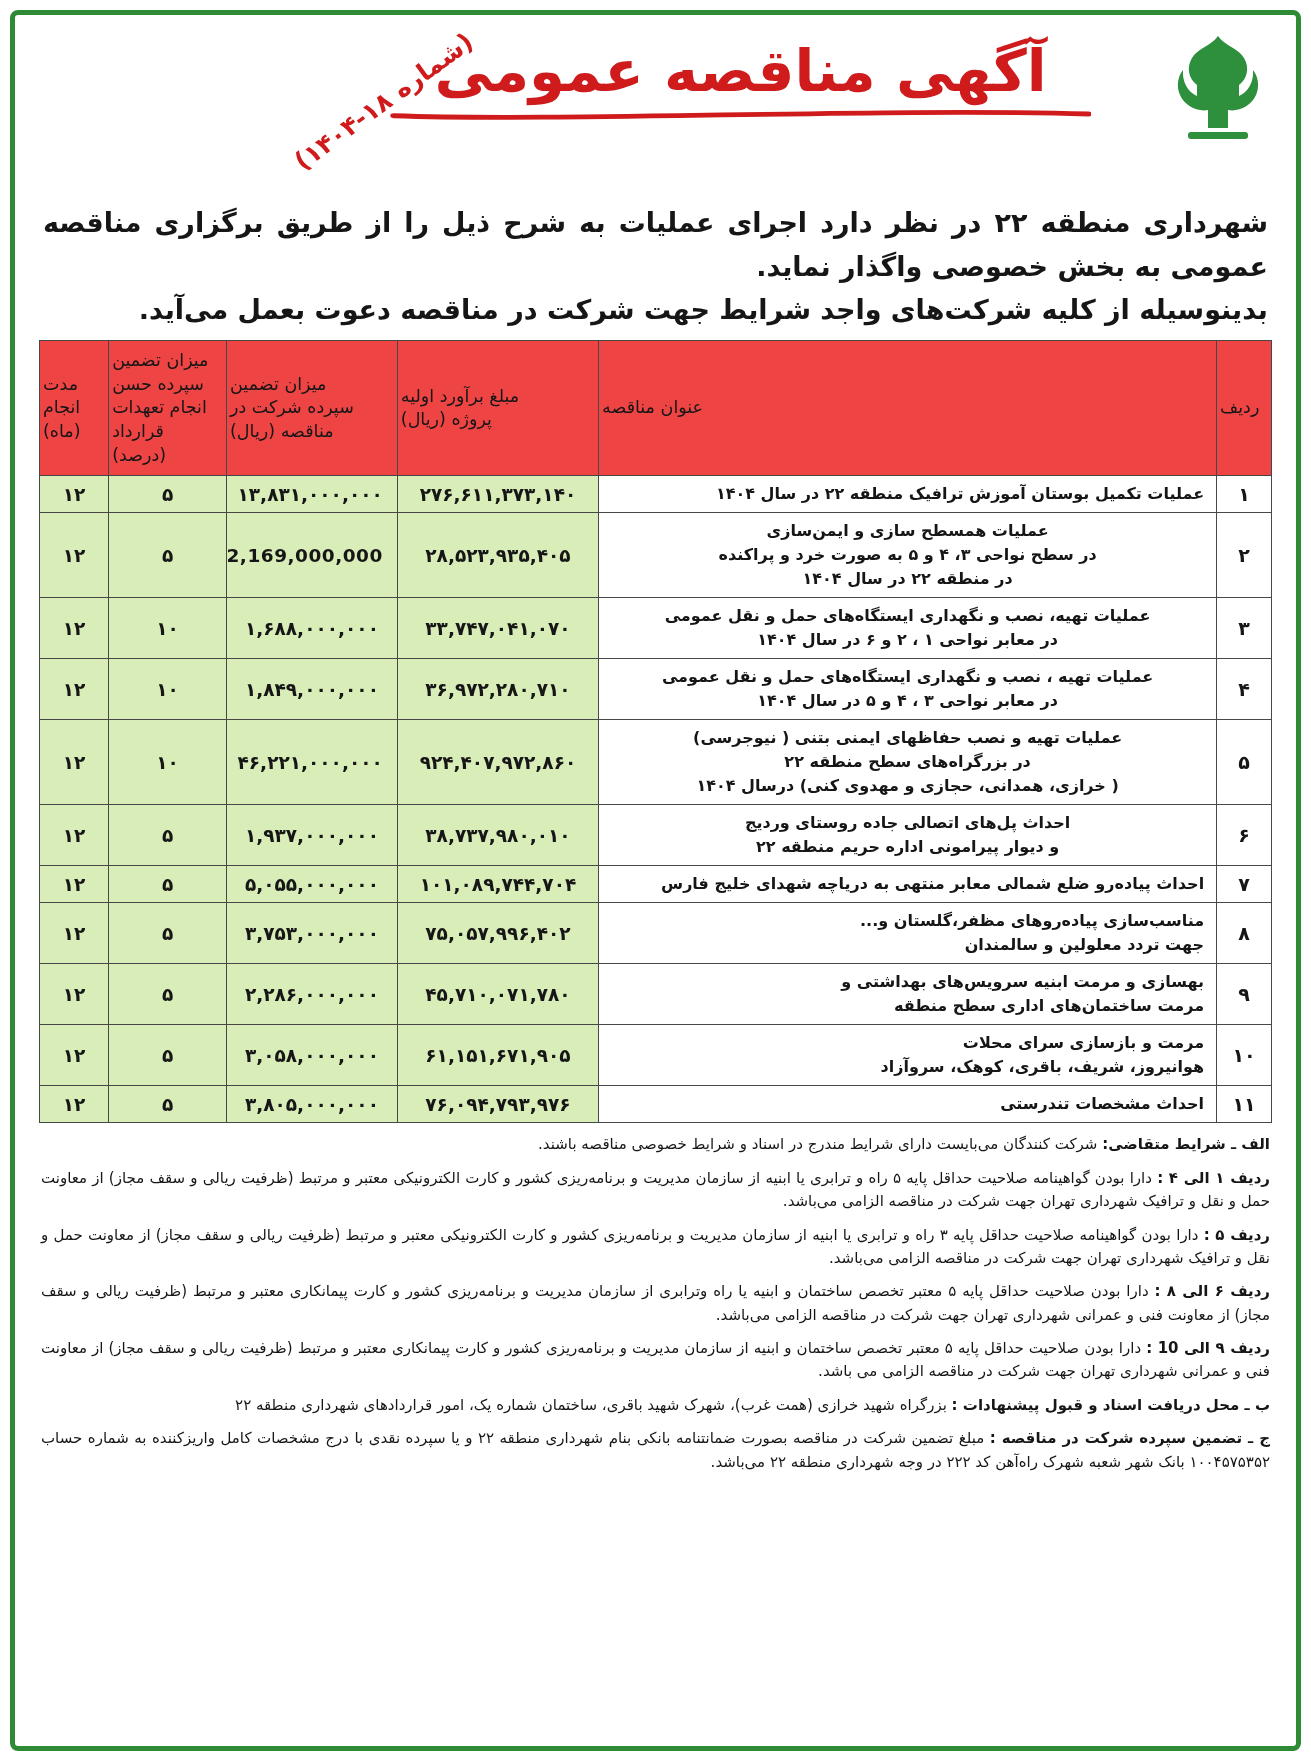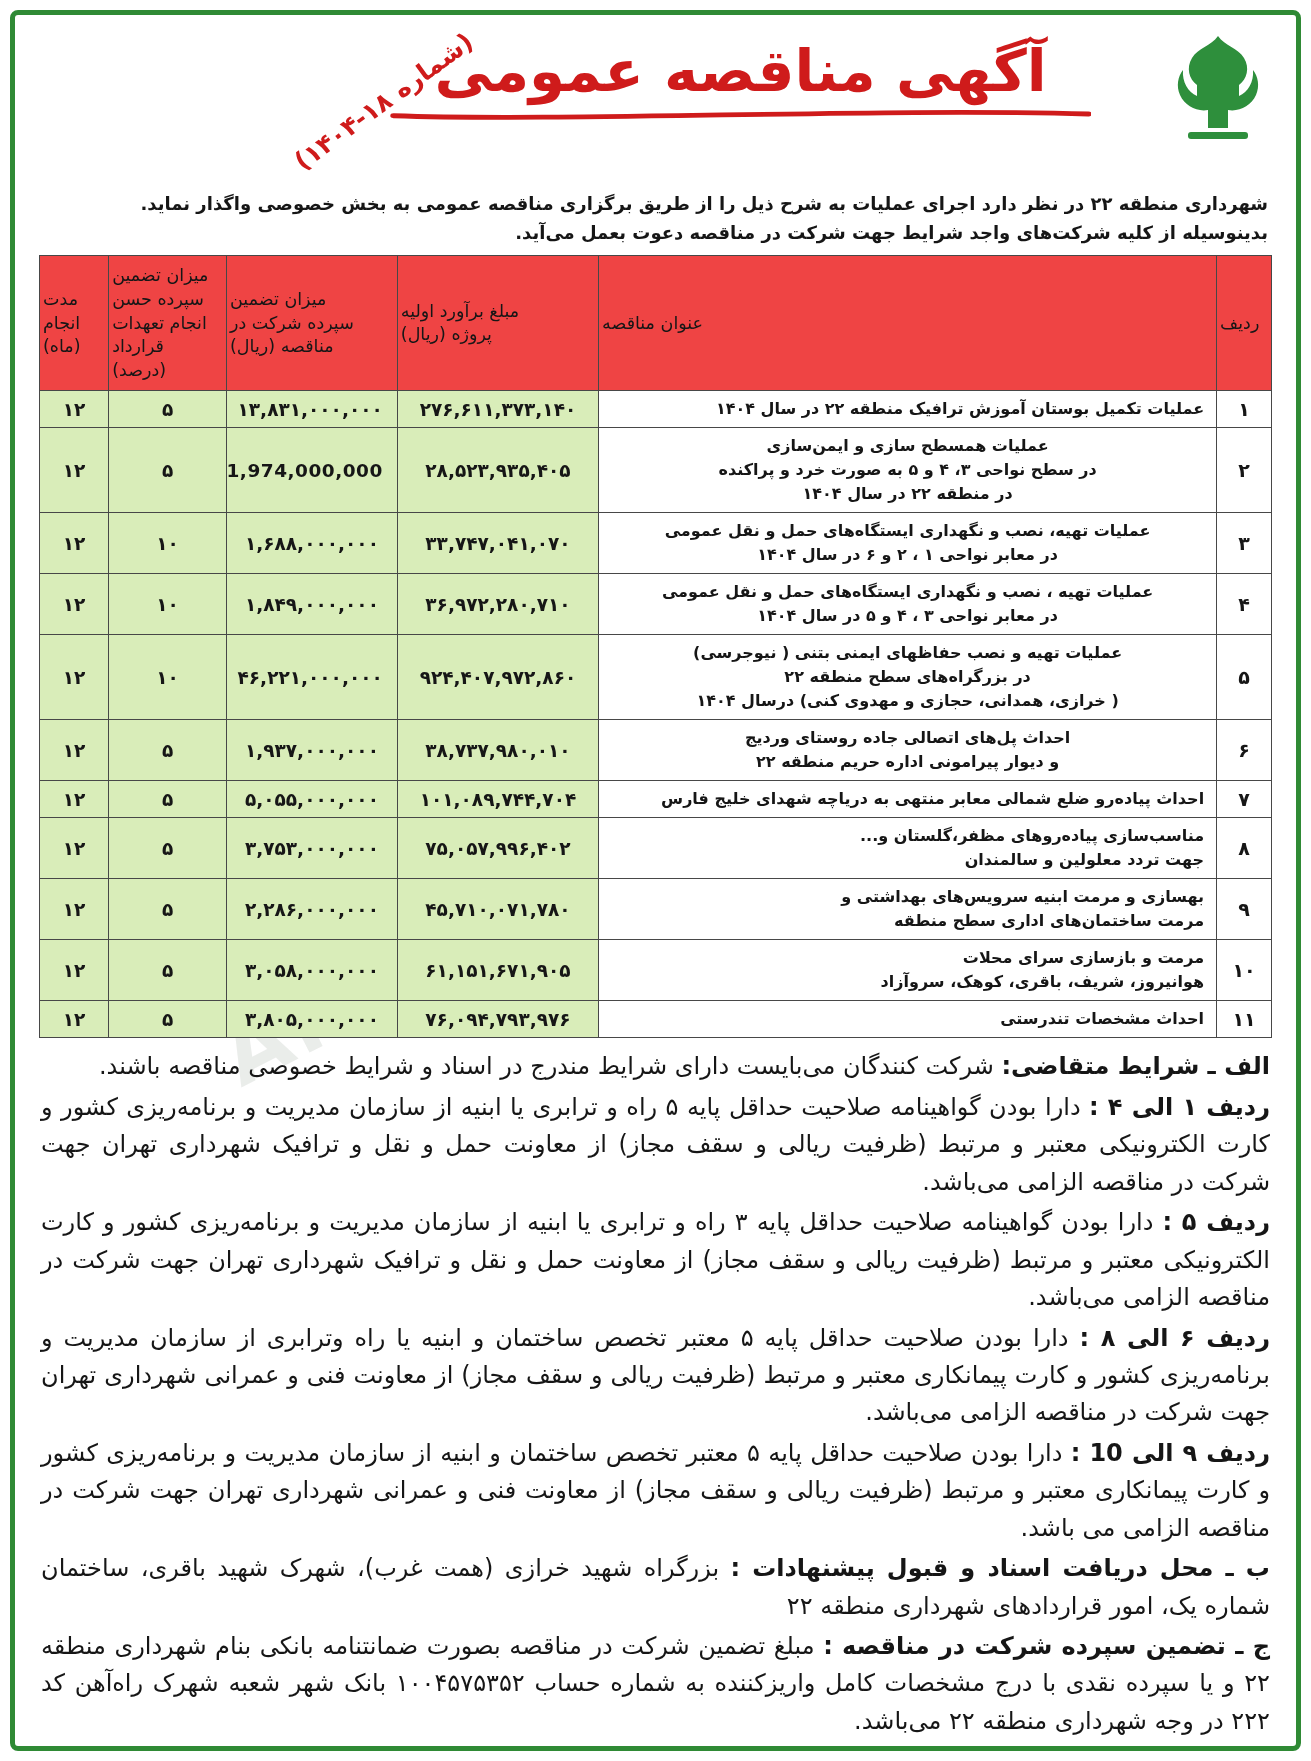--- a/index.html
+++ b/index.html
@@ -24,21 +24,21 @@
   }
   .title-swoosh { display:block; margin:2px auto 0 auto; width:92%; height:14px; }
   .notice-number {
     position:absolute; left:238px; top:58px;
     transform:rotate(-36deg); transform-origin:center;
     color:#cf1b1b; font-weight:800; font-size:25px; white-space:nowrap;
   }
 
   
   .intro {
-    margin:8px 4px 8px 4px; font-size:18px; line-height:1.62;
+    margin:20px 4px 8px 4px; font-size:27px; line-height:1.62;
     font-weight:600; text-align:justify;
   }
   .intro b { font-weight:800; }
 
   
   table.tenders {
     width:100%; border-collapse:collapse; table-layout:fixed;
     margin:2px 0 10px 0;
   }
   table.tenders th, table.tenders td {
@@ -55,21 +55,21 @@
   }
   td.c-title.ta-right { text-align:right; }
   td.c-num {
     background:#d9edb9; text-align:center; font-weight:700; font-size:18.5px;
     padding:4px 14px; letter-spacing:0.5px;
   }
 
   
   .conditions { margin:4px 2px 0 2px; }
   .cond {
-    margin:3px 0; font-size:24px; line-height:1.56; text-align:justify;
+    margin:10px 0; font-size:15px; line-height:1.56; text-align:justify;
     font-weight:500;
   }
   .cond b.lead { font-weight:800; }
 
   
   .watermark {
     position:absolute; top:868px; left:190px; pointer-events:none;
     transform:rotate(-27deg); text-align:center; z-index:0; opacity:0.55;
   }
   .wm-text {
@@ -152,21 +152,21 @@
           <td class="c-num">۱۳,۸۳۱,۰۰۰,۰۰۰</td>
           <td class="c-num">۵</td>
           <td class="c-num">۱۲</td>
         </tr>
         <tr>
           <td class="c-radif">۲</td>
           <td class="c-title">عملیات همسطح سازی و ایمن‌سازی
 در سطح نواحی ۳، ۴ و ۵ به صورت خرد و پراکنده
 در منطقه ۲۲ در سال ۱۴۰۴</td>
           <td class="c-num">۲۸,۵۲۳,۹۳۵,۴۰۵</td>
-          <td class="c-num">1,974,000,000</td>
+          <td class="c-num">2,169,000,000</td>
           <td class="c-num">۵</td>
           <td class="c-num">۱۲</td>
         </tr>
         <tr>
           <td class="c-radif">۳</td>
           <td class="c-title">عملیات تهیه، نصب و نگهداری ایستگاه‌های حمل و نقل عمومی
 در معابر نواحی ۱ ، ۲ و ۶ در سال ۱۴۰۴</td>
           <td class="c-num">۳۳,۷۴۷,۰۴۱,۰۷۰</td>
           <td class="c-num">۱,۶۸۸,۰۰۰,۰۰۰</td>
           <td class="c-num">۱۰</td>

